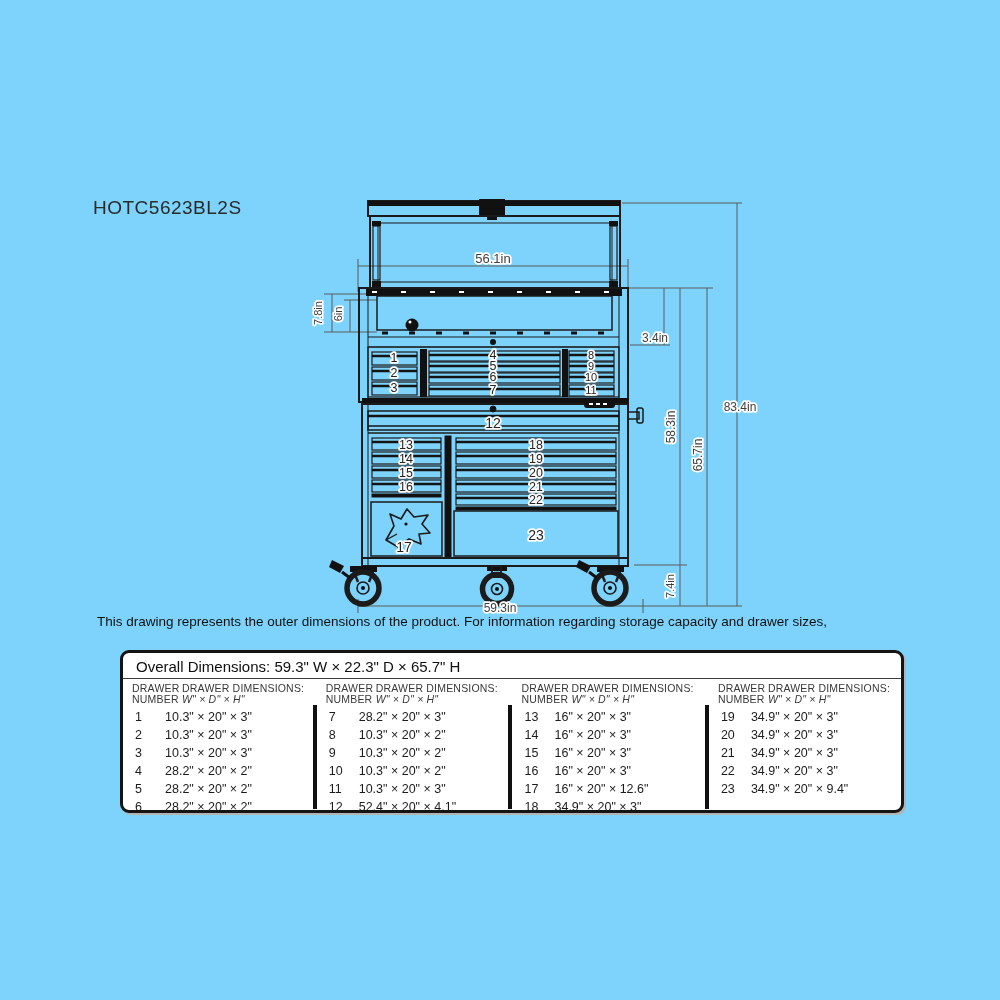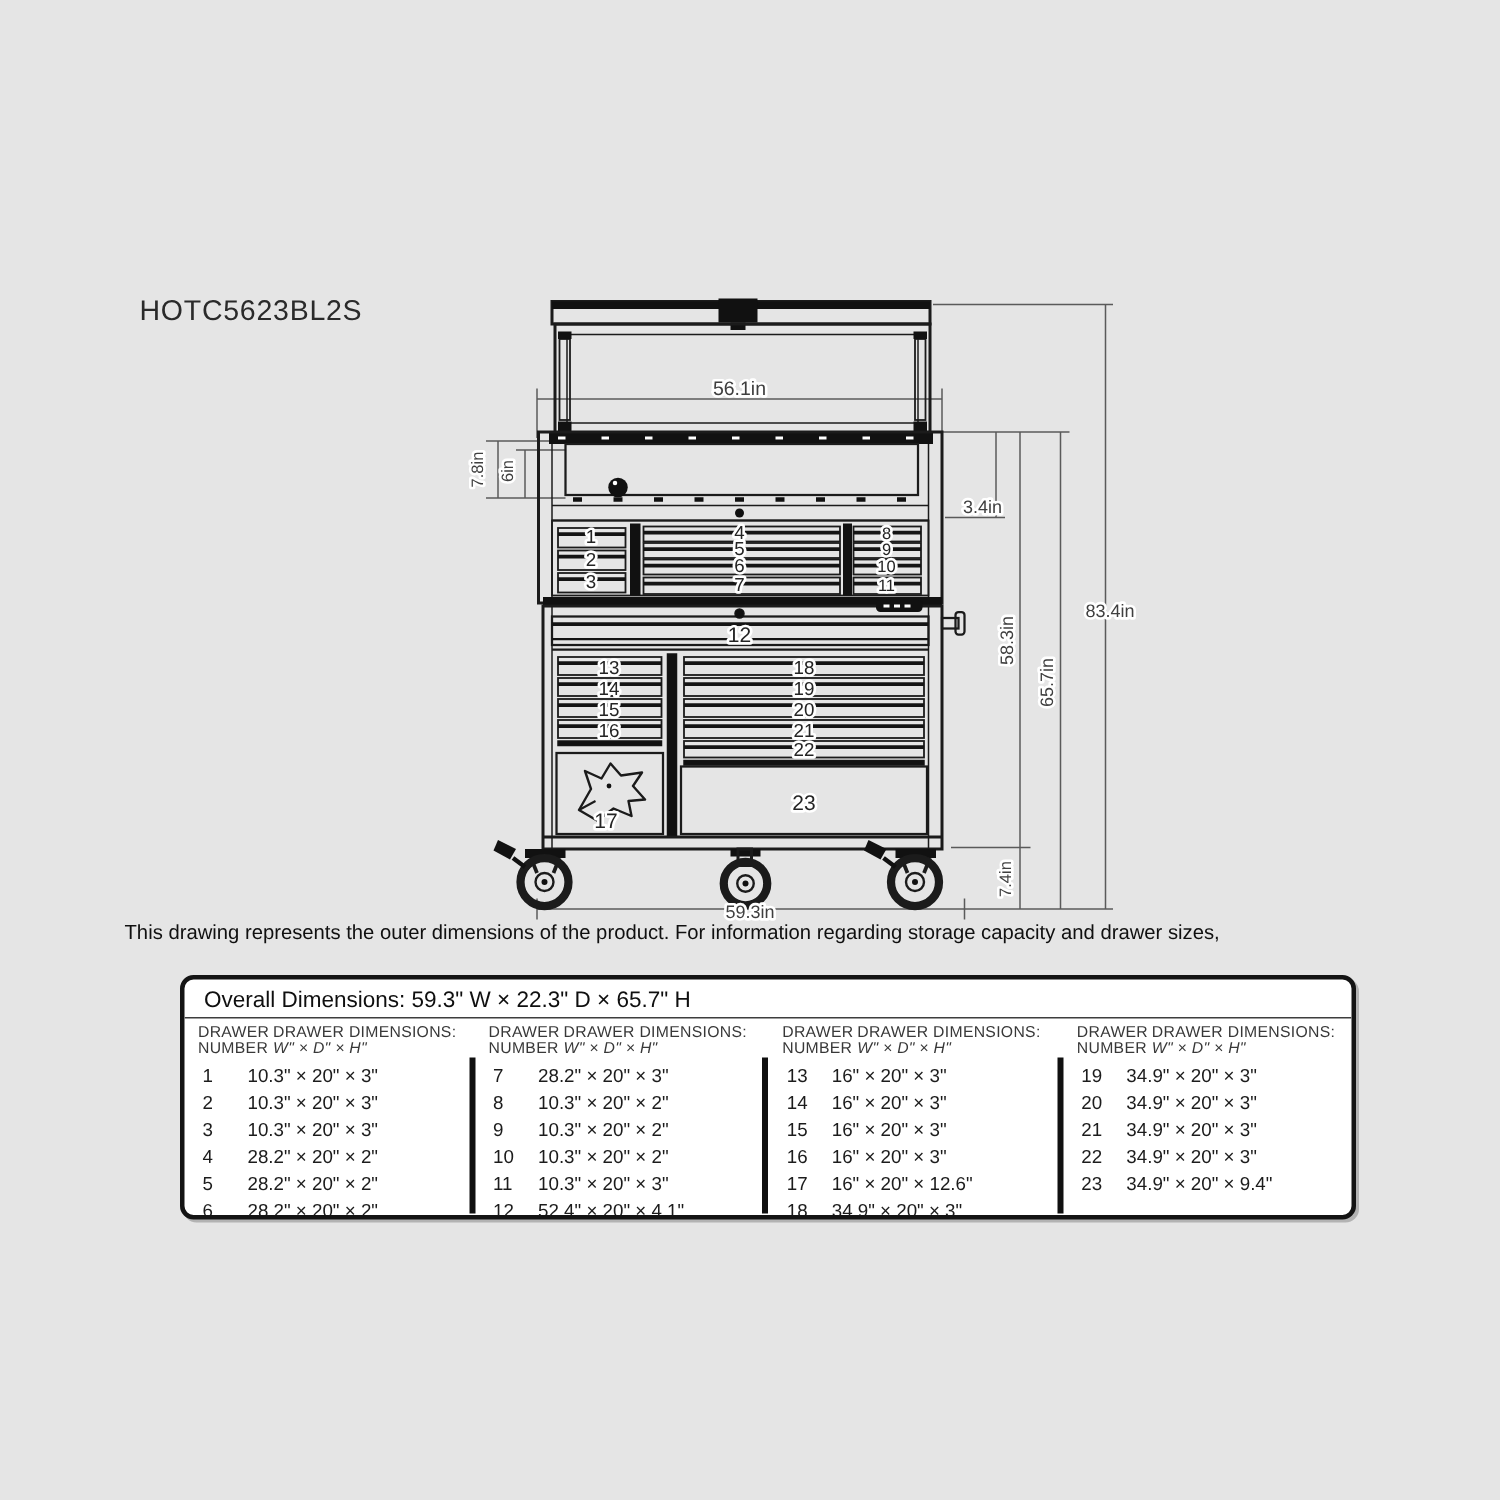--- a/index.html
+++ b/index.html
@@ -1,30 +1,30 @@
 <!DOCTYPE html>
 <html><head>
 <meta charset="utf-8">
 <style>
   html,body{margin:0;padding:0;background:#fff;}
-  .page{position:relative;width:1000px;height:1000px;background:#e5e5e5;overflow:hidden;
+  .page{position:relative;width:1000px;height:1000px;background:#7dd3fc;overflow:hidden;
         font-family:"Liberation Sans", sans-serif;}
   .model{position:absolute;left:93px;top:197px;font-size:19px;color:#2a2a2a;letter-spacing:.5px;}
   .drawing{position:absolute;left:300px;top:185px;width:470px;height:440px;}
   .drawing line,.drawing rect,.drawing circle,.drawing path,.drawing polygon{vector-effect:none;}
   .ln{stroke:#1b1b1b;fill:none;}
   .dimln{stroke:#5a5a5a;stroke-width:1;fill:none;}
   .svgtxt{paint-order:stroke;stroke:#fff;stroke-width:3.5px;stroke-linejoin:round;}
   .dim{font-size:12px;fill:#3f3f3f;}
   .dim-lg{font-size:13px;fill:#3f3f3f;}
   .dim-sm{font-size:11px;fill:#3f3f3f;}
   .dnum{font-size:12.5px;fill:#242424;}
   .dnum-sm{font-size:11px;fill:#242424;}
   .dnum-lg{font-size:14px;fill:#242424;}
-  .disclaimer{position:absolute;left:83px;top:615px;width:828px;font-size:13.5px;
+  .disclaimer{position:absolute;left:97px;top:615px;width:828px;font-size:13.5px;
               line-height:14.5px;color:#101010;}
   .spec-table{position:absolute;left:120px;top:650px;width:778px;height:157px;background:#fff;
               border:3px solid #141414;border-radius:9px;box-shadow:2px 2px 0 #b3b3b3;overflow:hidden;}
   .tbl-title{font-size:15px;color:#0f0f0f;padding:5px 0 3px 13px;border-bottom:1px solid #3d3d3d;}
   .tbl-body{display:flex;align-items:stretch;height:128px;padding-top:2px;}
   .sep{width:4px;background:#101010;margin-top:24px;}
   .grp{padding:2px 2px 0 9px;min-width:0;}
   .g1{flex-grow:150;} .g2{flex-grow:198;} .g3{flex-grow:212;} .g4{flex-grow:206;}
   .grp-head{display:flex;font-size:10.5px;color:#383838;line-height:10.5px;margin-bottom:4px;letter-spacing:.2px;}
   .h-num{width:50px;flex:none;}

